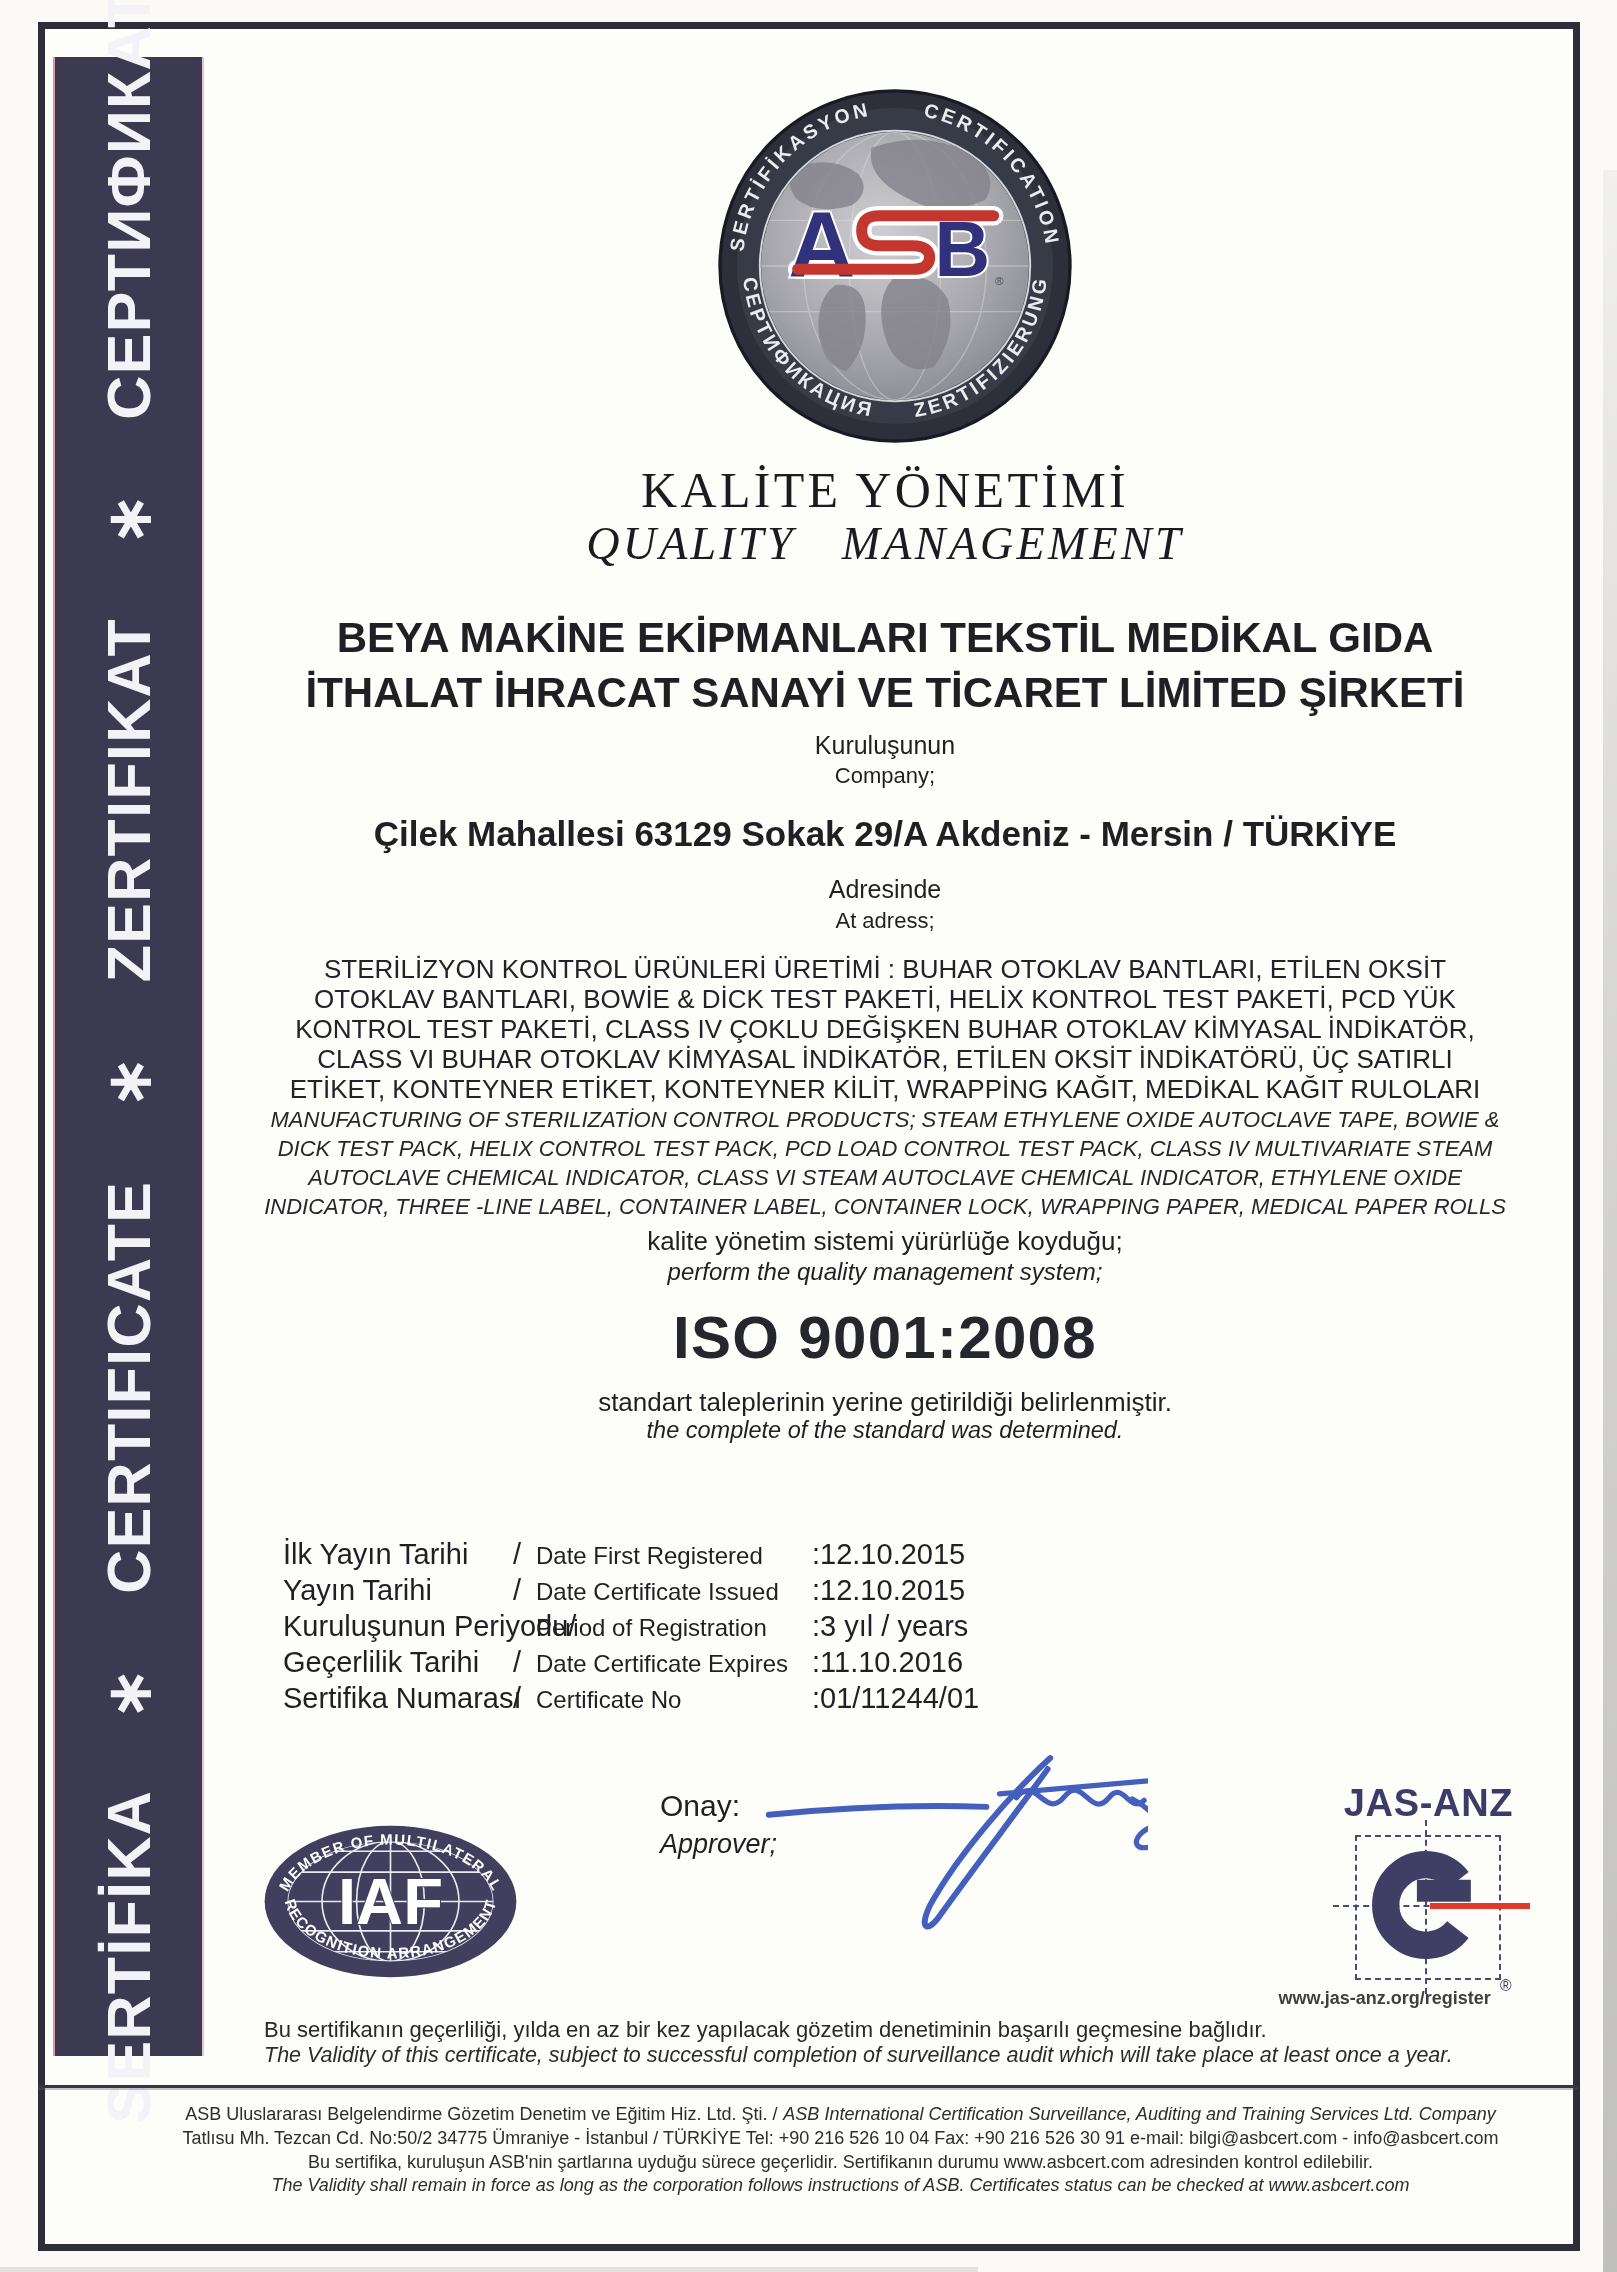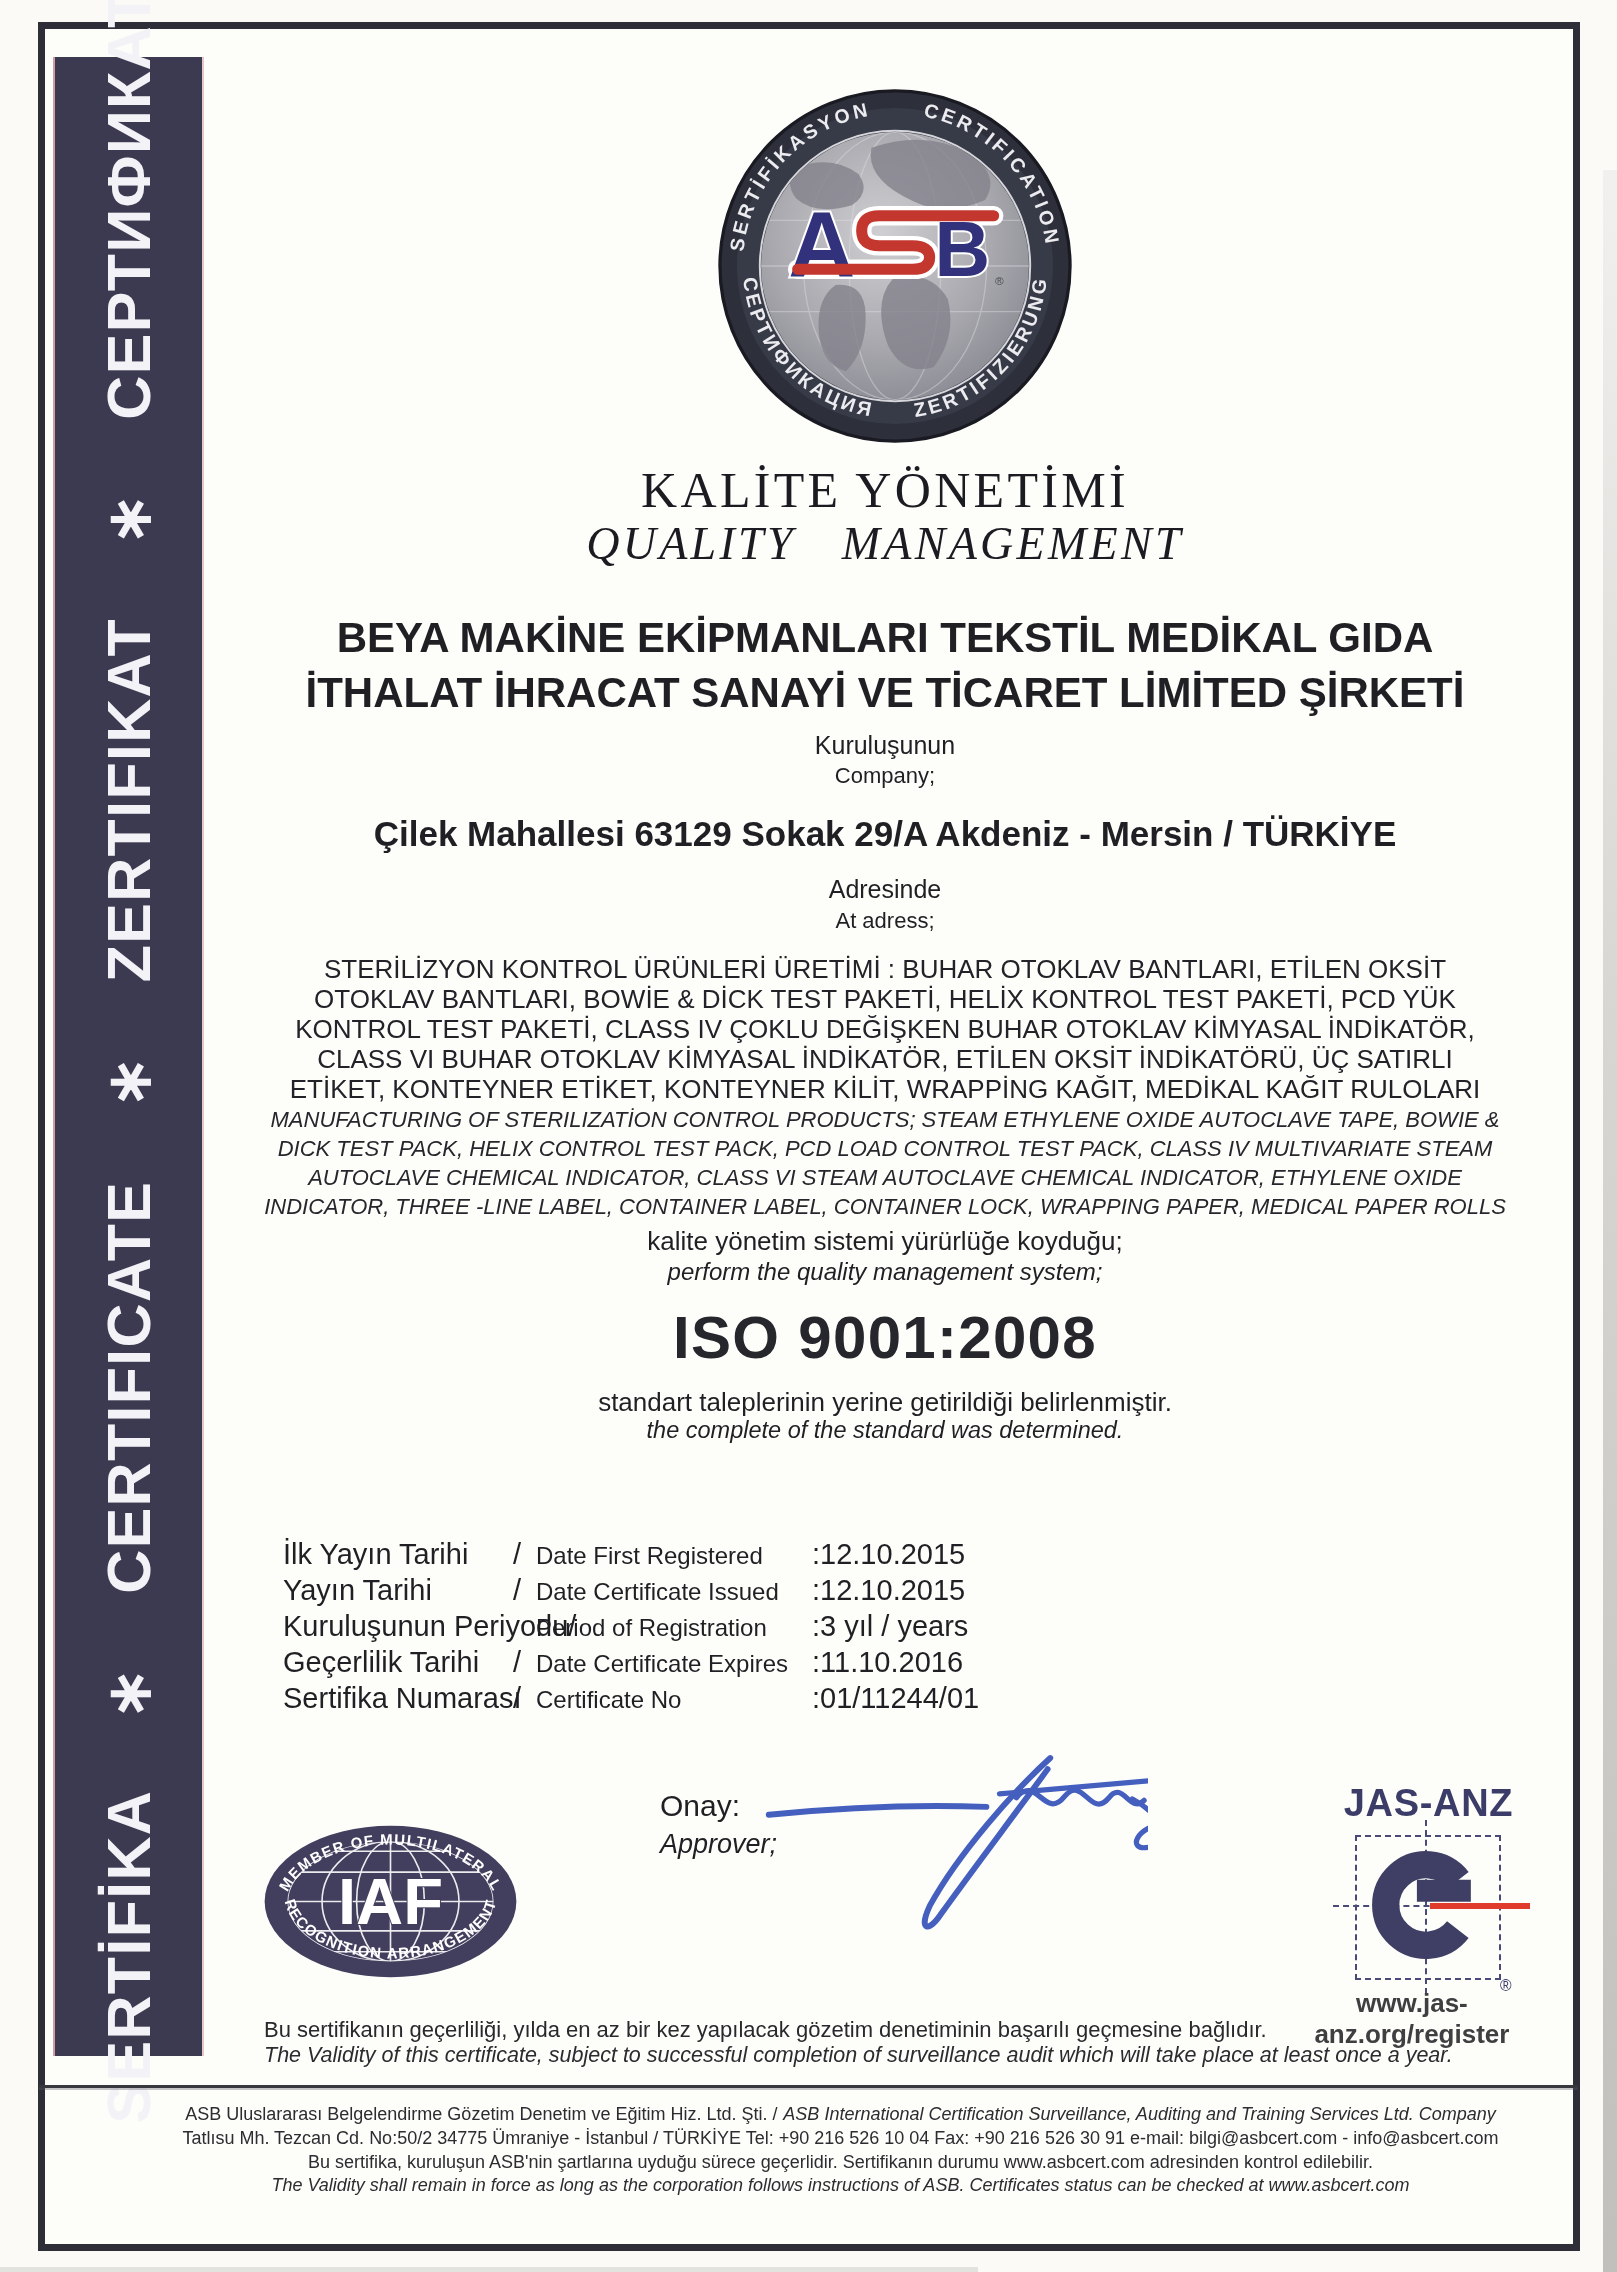--- a/index.html
+++ b/index.html
@@ -64,22 +64,22 @@
 
   
   .jasanz{position:absolute;left:1298px;top:1773px;width:280px;height:254px;}
   .jas-title{position:absolute;left:0;top:9px;width:261px;text-align:center;
              font-size:38px;font-weight:700;letter-spacing:0.7px;color:#3c3c68;}
   .jas-square{position:absolute;left:57px;top:62px;width:142px;height:141px;border:2px dashed #4a4a78;}
   .jas-vline{position:absolute;left:127px;top:47px;height:174px;border-left:2px dashed #4a4a78;}
   .jas-hline{position:absolute;left:35px;top:132px;width:197px;border-top:2px dashed #4a4a78;}
   .jas-red{position:absolute;left:132px;top:130px;width:100px;height:5.9px;background:#e03a2c;}
   .jas-r{position:absolute;left:202px;top:204px;font-size:15.7px;color:#3c3c68;}
-  .jas-url{position:absolute;left:-19.6px;top:215px;width:267px;text-align:center;
-           font-size:26px;font-weight:700;color:#3f3f42;}
+  .jas-url{position:absolute;left:-19.6px;top:215px;width:267px;text-align:left;
+           font-size:18px;font-weight:700;color:#3f3f42;}
 
   svg text{font-family:"Liberation Sans",sans-serif;}
 </style>
 </head>
 <body>
 
 <div class="page">
 
   <div class="frame"></div>
   <div class="scan-edge-right"></div>

